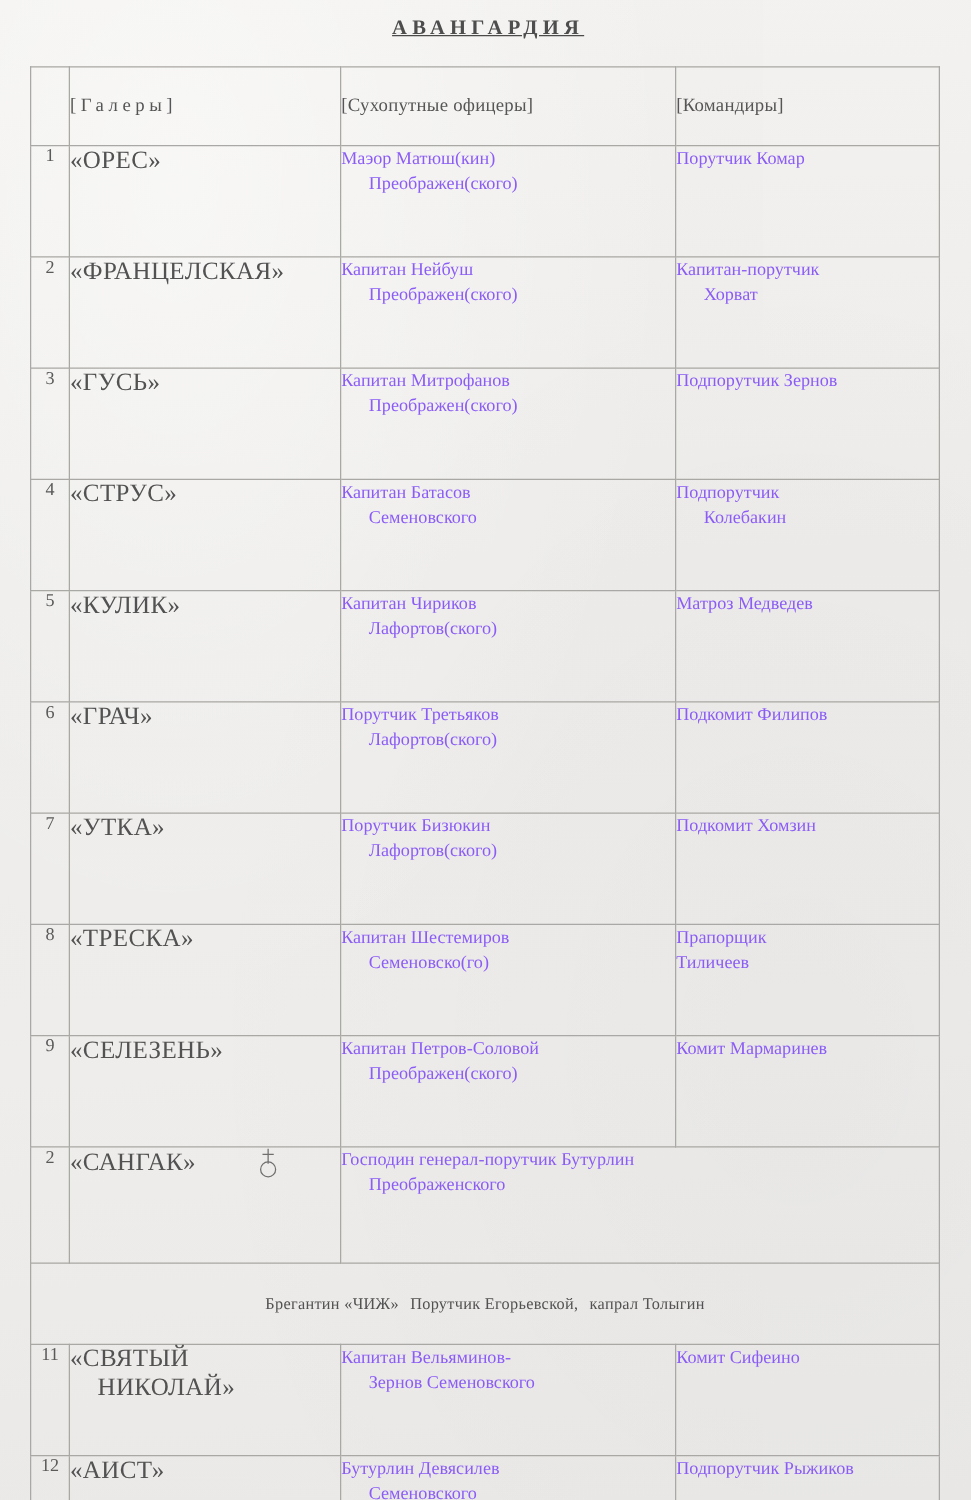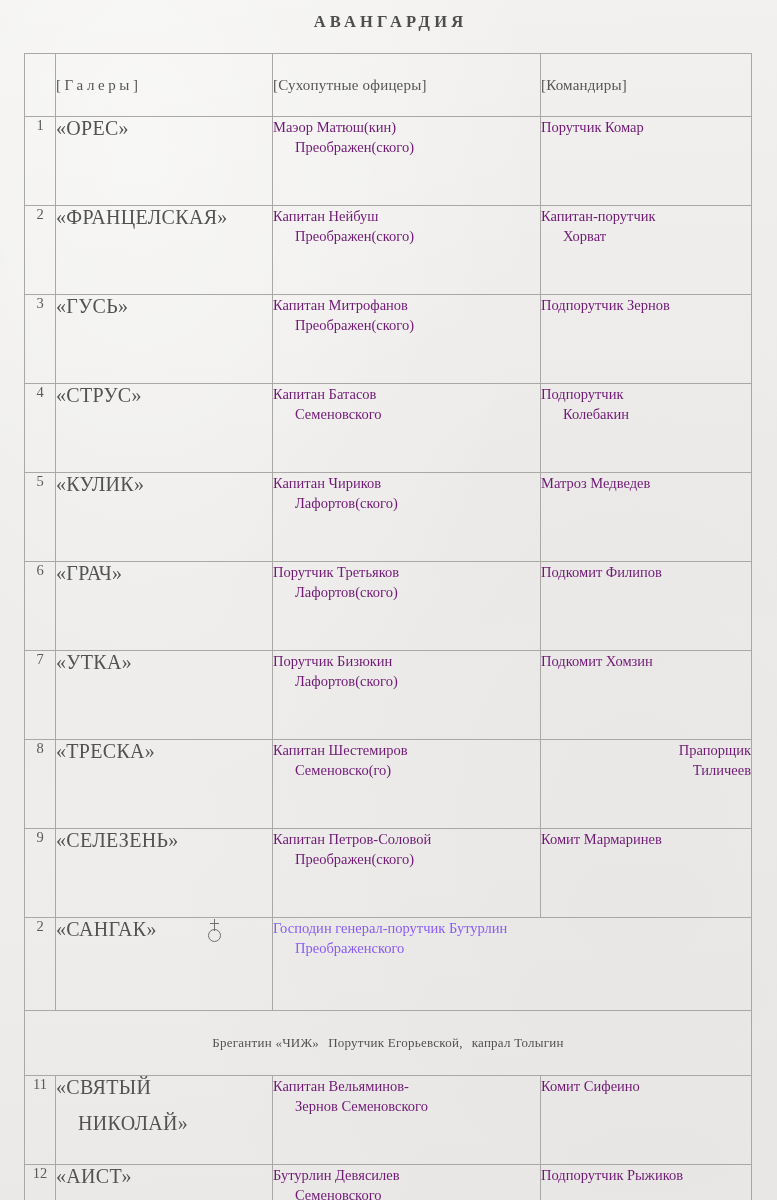--- a/index.html
+++ b/index.html
@@ -27,20 +27,21 @@
       linear-gradient(178deg, #f3f2f0 0%, #edecea 38%, #eeedeb 70%, #eae9e7 100%);
     opacity: 0.92;
     z-index: 0;
   }
   .page {
     position: relative;
     z-index: 1;
     width: 777px;
     height: 1200px;
     box-sizing: border-box;
+    text-decoration: underline;
   }
 
   .doc-title {
     text-align: center;
     font-weight: bold;
     font-size: 16.5px;
     letter-spacing: 4.2px;
     color: #4d4d4d;
     padding-top: 14px;
     padding-left: 4px;
@@ -95,31 +96,30 @@
   .ship-cell {
     font-size: 20px;
     color: #525252;
     padding: 16px 0 0 14px;
     letter-spacing: 0.3px;
     position: relative;
   }
   .ship-line2 {
     display: block;
     padding-left: 22px;
-    margin-top: 13px;
   }
   .off-cell, .cmd-cell {
     font-size: 14.5px;
-    color: #701a75;
+    color: #8b5cf6;
     padding: 16px 0 0 14px;
     line-height: 1.38;
   }
   .cmd-cell { padding-left: 18px; }
   .indent { display: block; padding-left: 22px; }
-  .ctr { text-align: right; }
+  .ctr { text-align: left; }
   .ctr .indent { padding-left: 0; }
 
   tr.data-row td { height: 88px; }
   tr.tall-row td { height: 92px; }
 
   
   .flag-mark {
     display: inline-block;
     position: relative;
     width: 16px;

